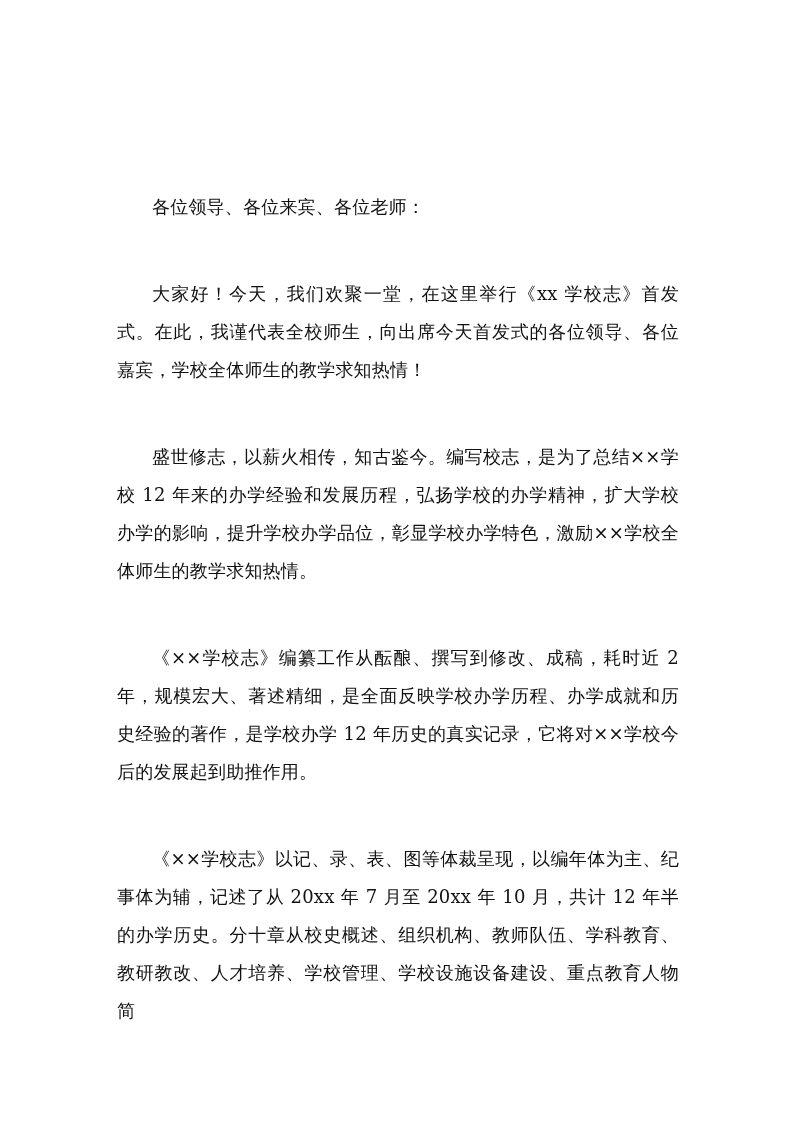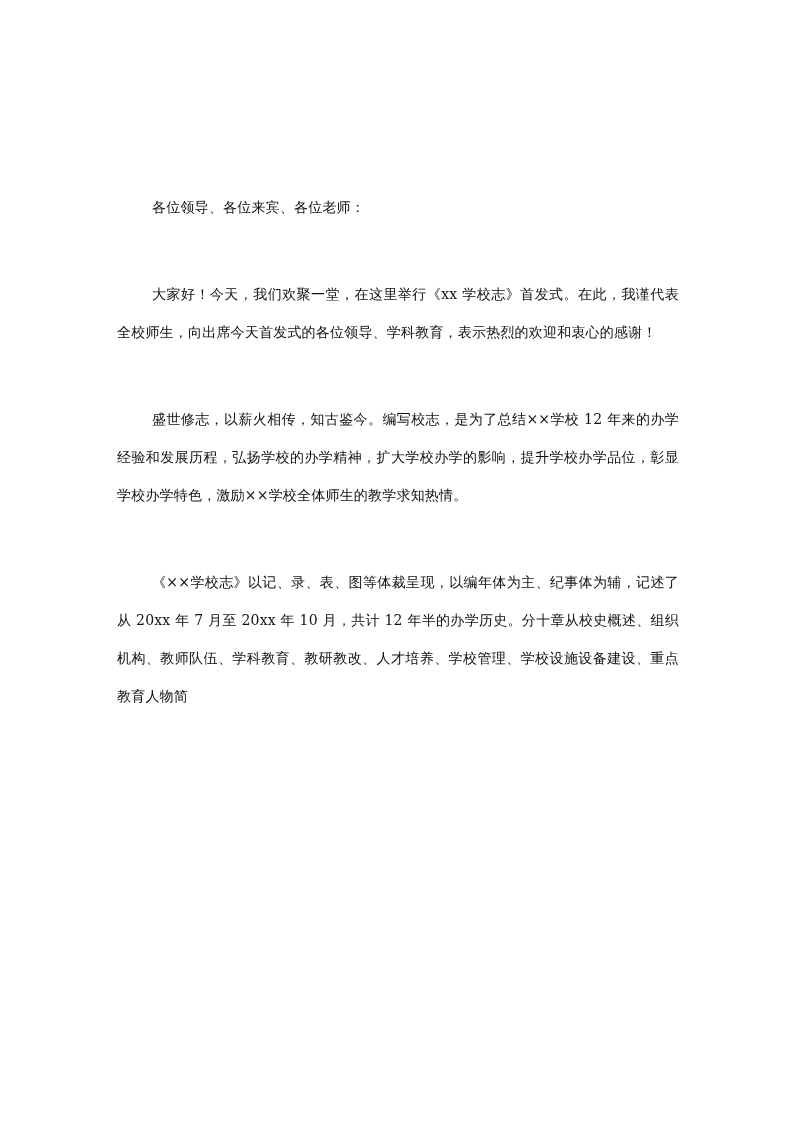--- a/index.html
+++ b/index.html
@@ -1,23 +1,24 @@
 <!DOCTYPE html>
 <html><head>
 <meta charset="utf-8">
 <style>
   html, body { margin: 0; padding: 0; background: #ffffff; }
   body { width: 793px; height: 1122px; position: relative; overflow: hidden;
          font-family: "DejaVu Serif", "Liberation Serif", serif; color: #111; }
   .page { position: absolute; left: 117px; top: 188px; width: 562px; }
-  .p { margin: 0; font-size: 14px; line-height: 38px; text-align: justify; letter-spacing: 0.2px; }
+  .p { margin: 0; font-size: 18px; line-height: 38px; text-align: justify; letter-spacing: 0.2px; }
   .salutation { margin-bottom: 49px; text-indent: 35px; }
   .para { text-indent: 35px; margin-bottom: 49px; }
 </style>
 </head>
 <body>
 
 <div class="page">
   <p class="p salutation">各位领导、各位来宾、各位老师：</p>
-  <p class="p para">大家好！今天，我们欢聚一堂，在这里举行《xx 学校志》首发式。在此，我谨代表全校师生，向出席今天首发式的各位领导、学科教育，表示热烈的欢迎和衷心的感谢！</p>
+  <p class="p para">大家好！今天，我们欢聚一堂，在这里举行《xx 学校志》首发式。在此，我谨代表全校师生，向出席今天首发式的各位领导、各位嘉宾，学校全体师生的教学求知热情！</p>
   <p class="p para">盛世修志，以薪火相传，知古鉴今。编写校志，是为了总结××学校 12 年来的办学经验和发展历程，弘扬学校的办学精神，扩大学校办学的影响，提升学校办学品位，彰显学校办学特色，激励××学校全体师生的教学求知热情。</p>
+  <p class="p para">《××学校志》编纂工作从酝酿、撰写到修改、成稿，耗时近 2 年，规模宏大、著述精细，是全面反映学校办学历程、办学成就和历史经验的著作，是学校办学 12 年历史的真实记录，它将对××学校今后的发展起到助推作用。</p>
   <p class="p para">《××学校志》以记、录、表、图等体裁呈现，以编年体为主、纪事体为辅，记述了从 20xx 年 7 月至 20xx 年 10 月，共计 12 年半的办学历史。分十章从校史概述、组织机构、教师队伍、学科教育、教研教改、人才培养、学校管理、学校设施设备建设、重点教育人物简</p>
 </div>
 
 </body></html>

